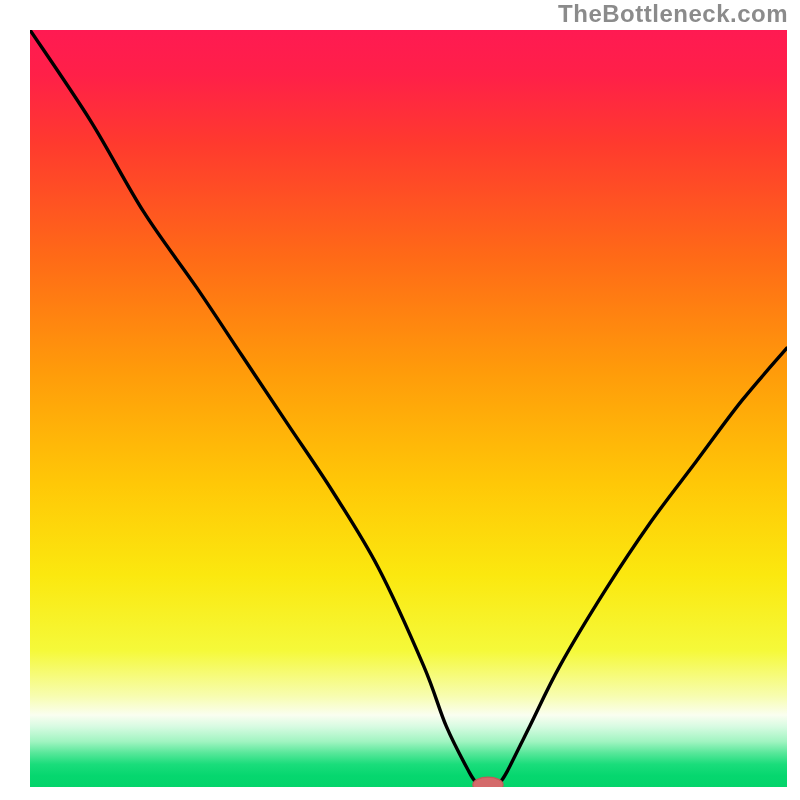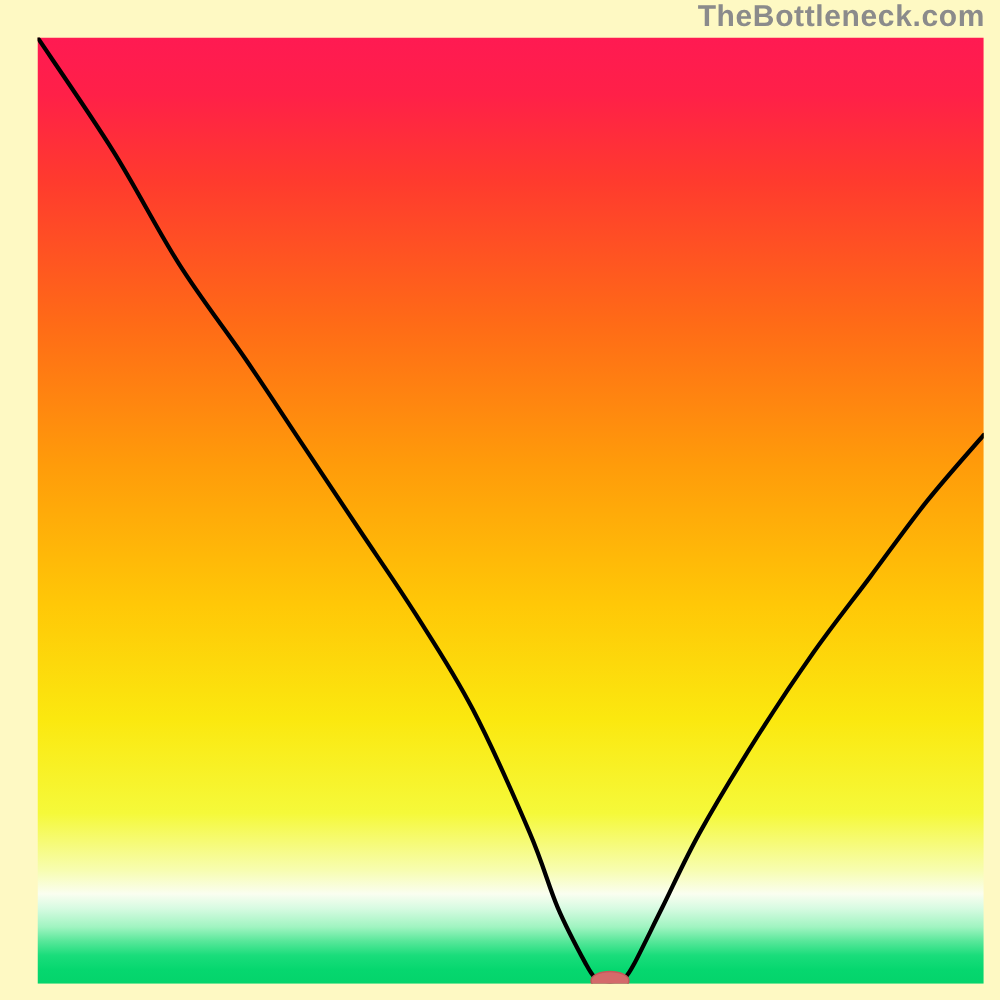--- a/index.html
+++ b/index.html
@@ -7,21 +7,21 @@
     padding: 0;
     width: 800px;
     height: 800px;
     background: #000;
     overflow: hidden;
   }
   .frame {
     position: relative;
     width: 800px;
     height: 800px;
-    background: #fef9c3;
+    background: #ffffff;
   }
   .watermark {
     position: absolute;
     top: 0;
     right: 12px;
     font-family: Arial, Helvetica, sans-serif;
     font-size: 24px;
     font-weight: bold;
     color: #8b8b8b;
     letter-spacing: 0.5px;

